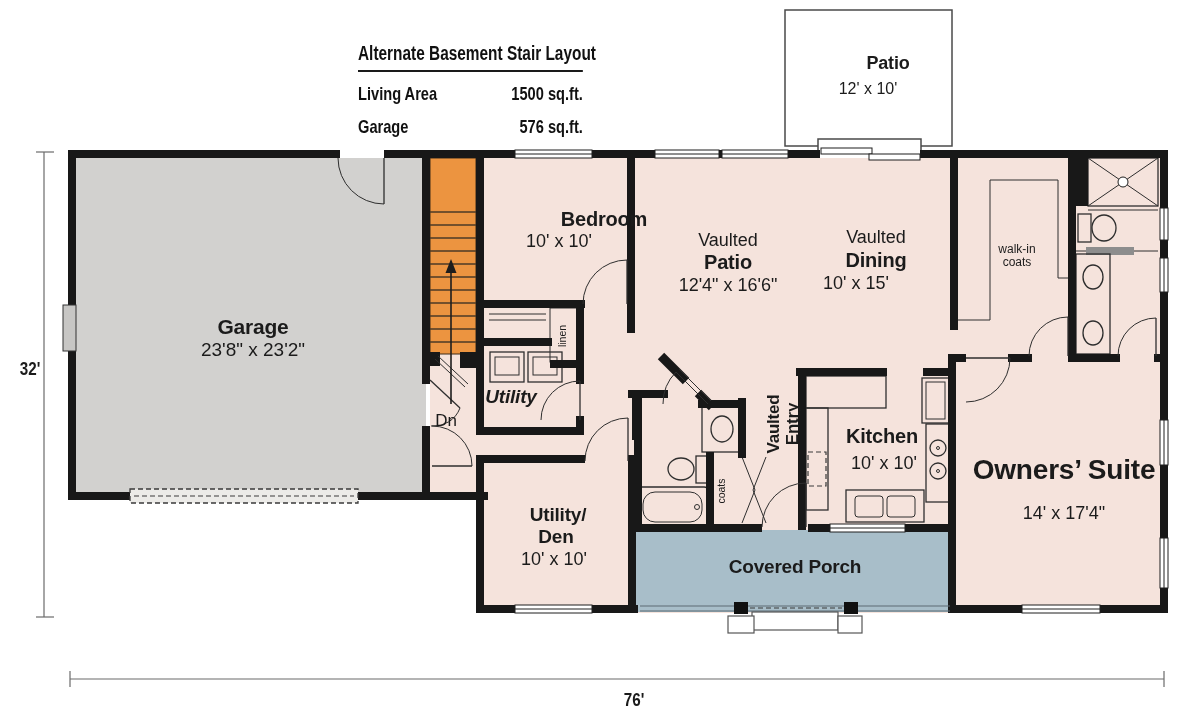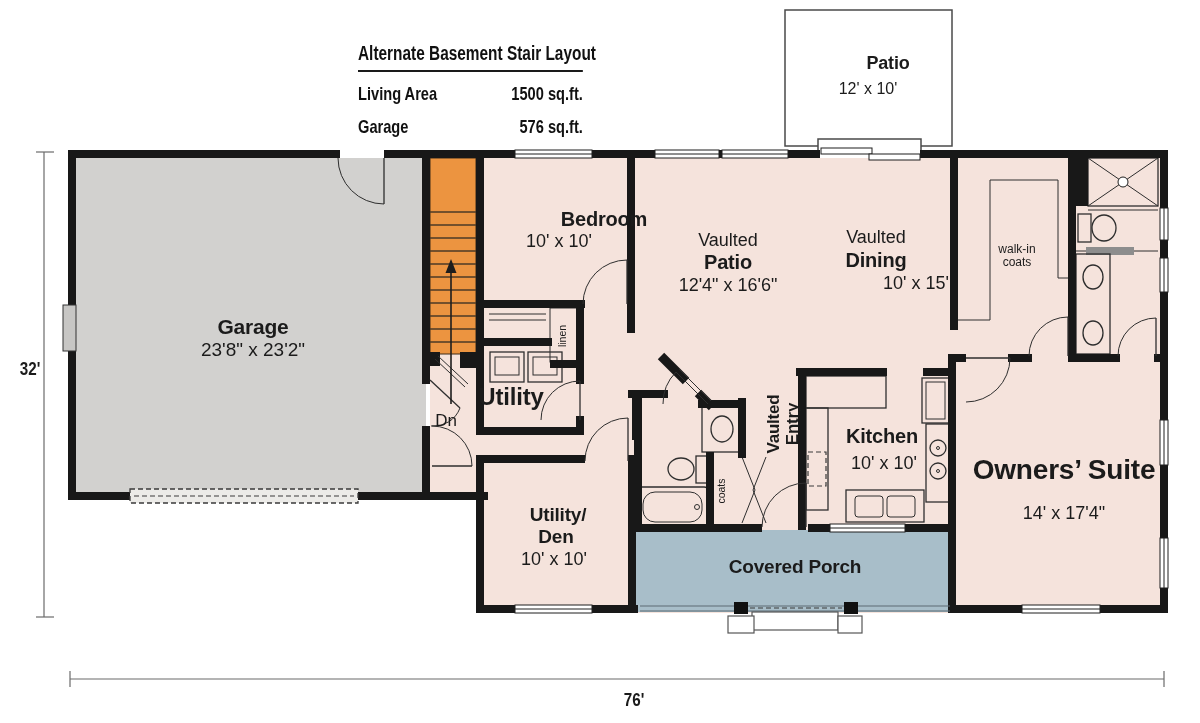--- a/index.html
+++ b/index.html
@@ -342,28 +342,28 @@
 
 <div class="lbl b" style="left:558px;top:220px;font-size:20px;margin-left:46px;">Bedroom</div>
 <div class="lbl" style="left:559px;top:242px;font-size:18px;">10' x 10'</div>
 
 <div class="lbl" style="left:728px;top:241px;font-size:18px;">Vaulted</div>
 <div class="lbl b" style="left:728px;top:263px;font-size:20px;">Patio</div>
 <div class="lbl" style="left:728px;top:286px;font-size:18px;">12'4" x 16'6"</div>
 
 <div class="lbl" style="left:876px;top:238px;font-size:18px;">Vaulted</div>
 <div class="lbl b" style="left:876px;top:261px;font-size:20px;">Dining</div>
-<div class="lbl" style="left:916px;top:284px;font-size:18px;">10' x 15'</div>
+<div class="lbl" style="left:856px;top:284px;font-size:18px;">10' x 15'</div>
 
 <div class="lbl" style="left:1017px;top:256px;font-size:12px;line-height:13px;">
   <span style="display:block">walk-in</span>
   <span style="display:block">coats</span>
 </div>
 
-<div class="lbl b" style="left:511px;top:397px;font-size:24px;">Utility</div>
+<div class="lbl b" style="left:511px;top:397px;font-size:19px;font-style:italic;">Utility</div>
 <div class="lbl" style="left:446px;top:421px;font-size:17px;">Dn</div>
 
 <div class="lbl rot b" style="left:783px;top:424px;font-size:17px;line-height:19px;">
   <span style="display:block">Vaulted</span>
   <span style="display:block">Entry</span>
 </div>
 
 <div class="lbl rot" style="left:563px;top:336px;font-size:10.5px;">linen</div>
 <div class="lbl rot" style="left:722px;top:491px;font-size:10.5px;">coats</div>
 

